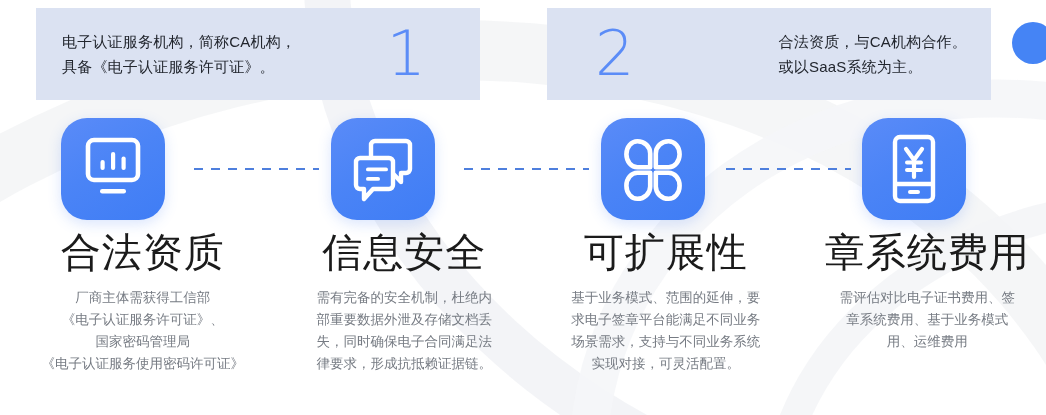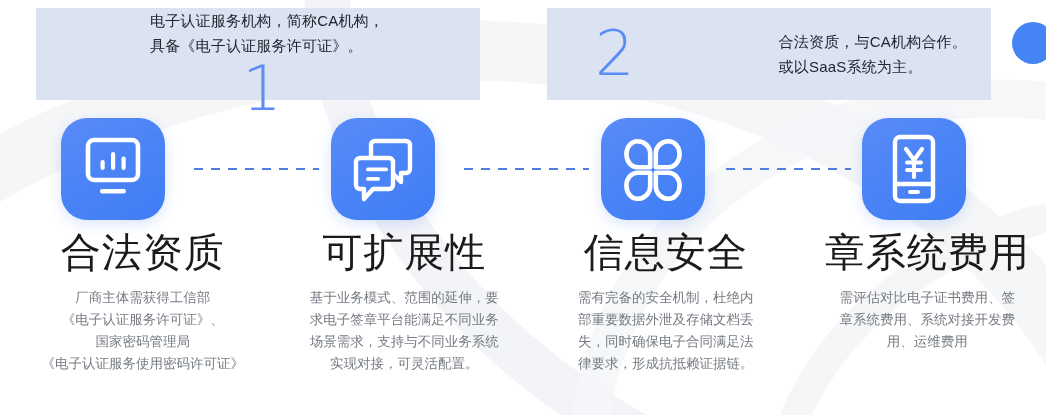--- a/index.html
+++ b/index.html
@@ -79,21 +79,20 @@
     display: flex;
     align-items: center;
     box-sizing: border-box;
   }
   .callout-1 {
     left: 36px;
     width: 444px;
     padding-left: 26px;
     padding-right: 8px;
     justify-content: space-between;
-    flex-direction: column;
   }
   .callout-2 {
     left: 547px;
     width: 444px;
     padding-left: 14px;
     padding-right: 24px;
     justify-content: space-between;
   }
   .callout-text {
     font-size: 15px;
@@ -290,37 +289,37 @@
   <div class="columns">
 
     <div class="col col-1">
       <div class="col-title">合法资质</div>
       <div class="col-body">厂商主体需获得工信部
 《电子认证服务许可证》、
 国家密码管理局
 《电子认证服务使用密码许可证》</div>
     </div>
 
+    <div class="col col-3">
+      <div class="col-title">信息安全</div>
+      <div class="col-body">需有完备的安全机制，杜绝内
+部重要数据外泄及存储文档丢
+失，同时确保电子合同满足法
+律要求，形成抗抵赖证据链。</div>
+    </div>
+
     <div class="col col-2">
       <div class="col-title">可扩展性</div>
       <div class="col-body">基于业务模式、范围的延伸，要
 求电子签章平台能满足不同业务
 场景需求，支持与不同业务系统
 实现对接，可灵活配置。</div>
     </div>
 
-    <div class="col col-3">
-      <div class="col-title">信息安全</div>
-      <div class="col-body">需有完备的安全机制，杜绝内
-部重要数据外泄及存储文档丢
-失，同时确保电子合同满足法
-律要求，形成抗抵赖证据链。</div>
-    </div>
-
     <div class="col col-4">
       <div class="col-title">章系统费用</div>
       <div class="col-body">需评估对比电子证书费用、签
-章系统费用、系统对接开发费
+章系统费用、基于业务模式
 用、运维费用</div>
     </div>
   </div>
 
 </div>
 
 </body></html>

